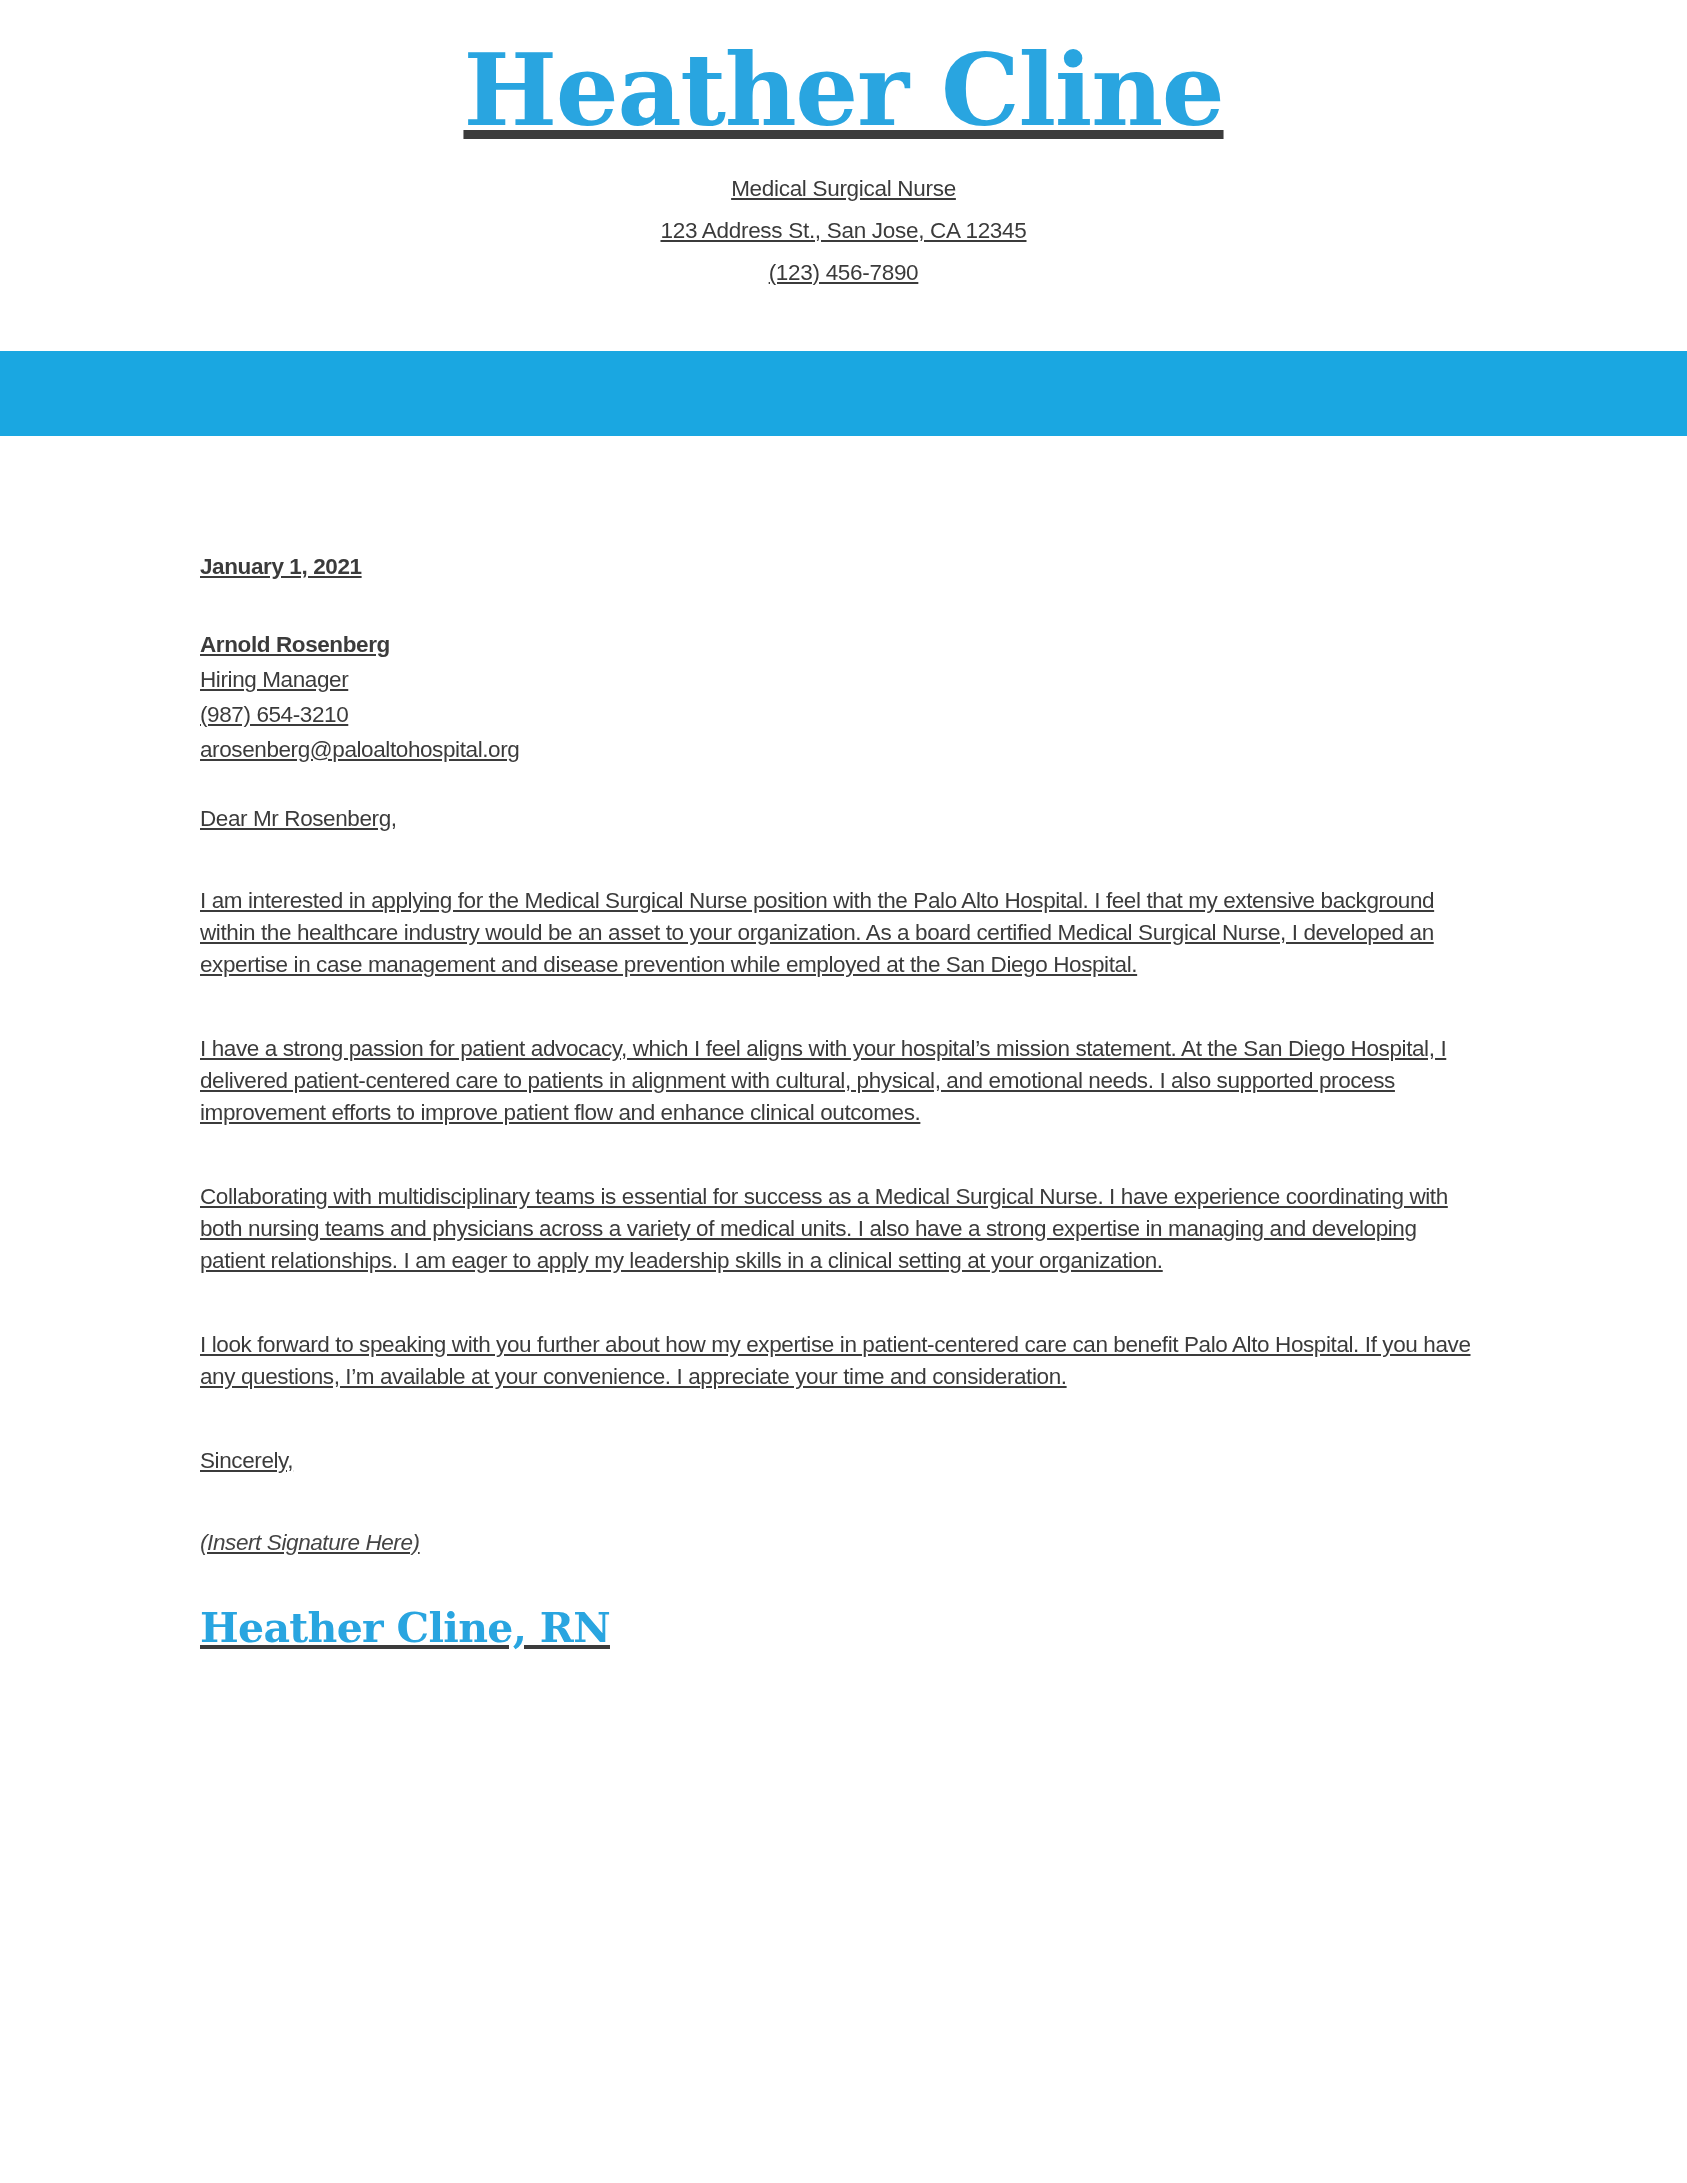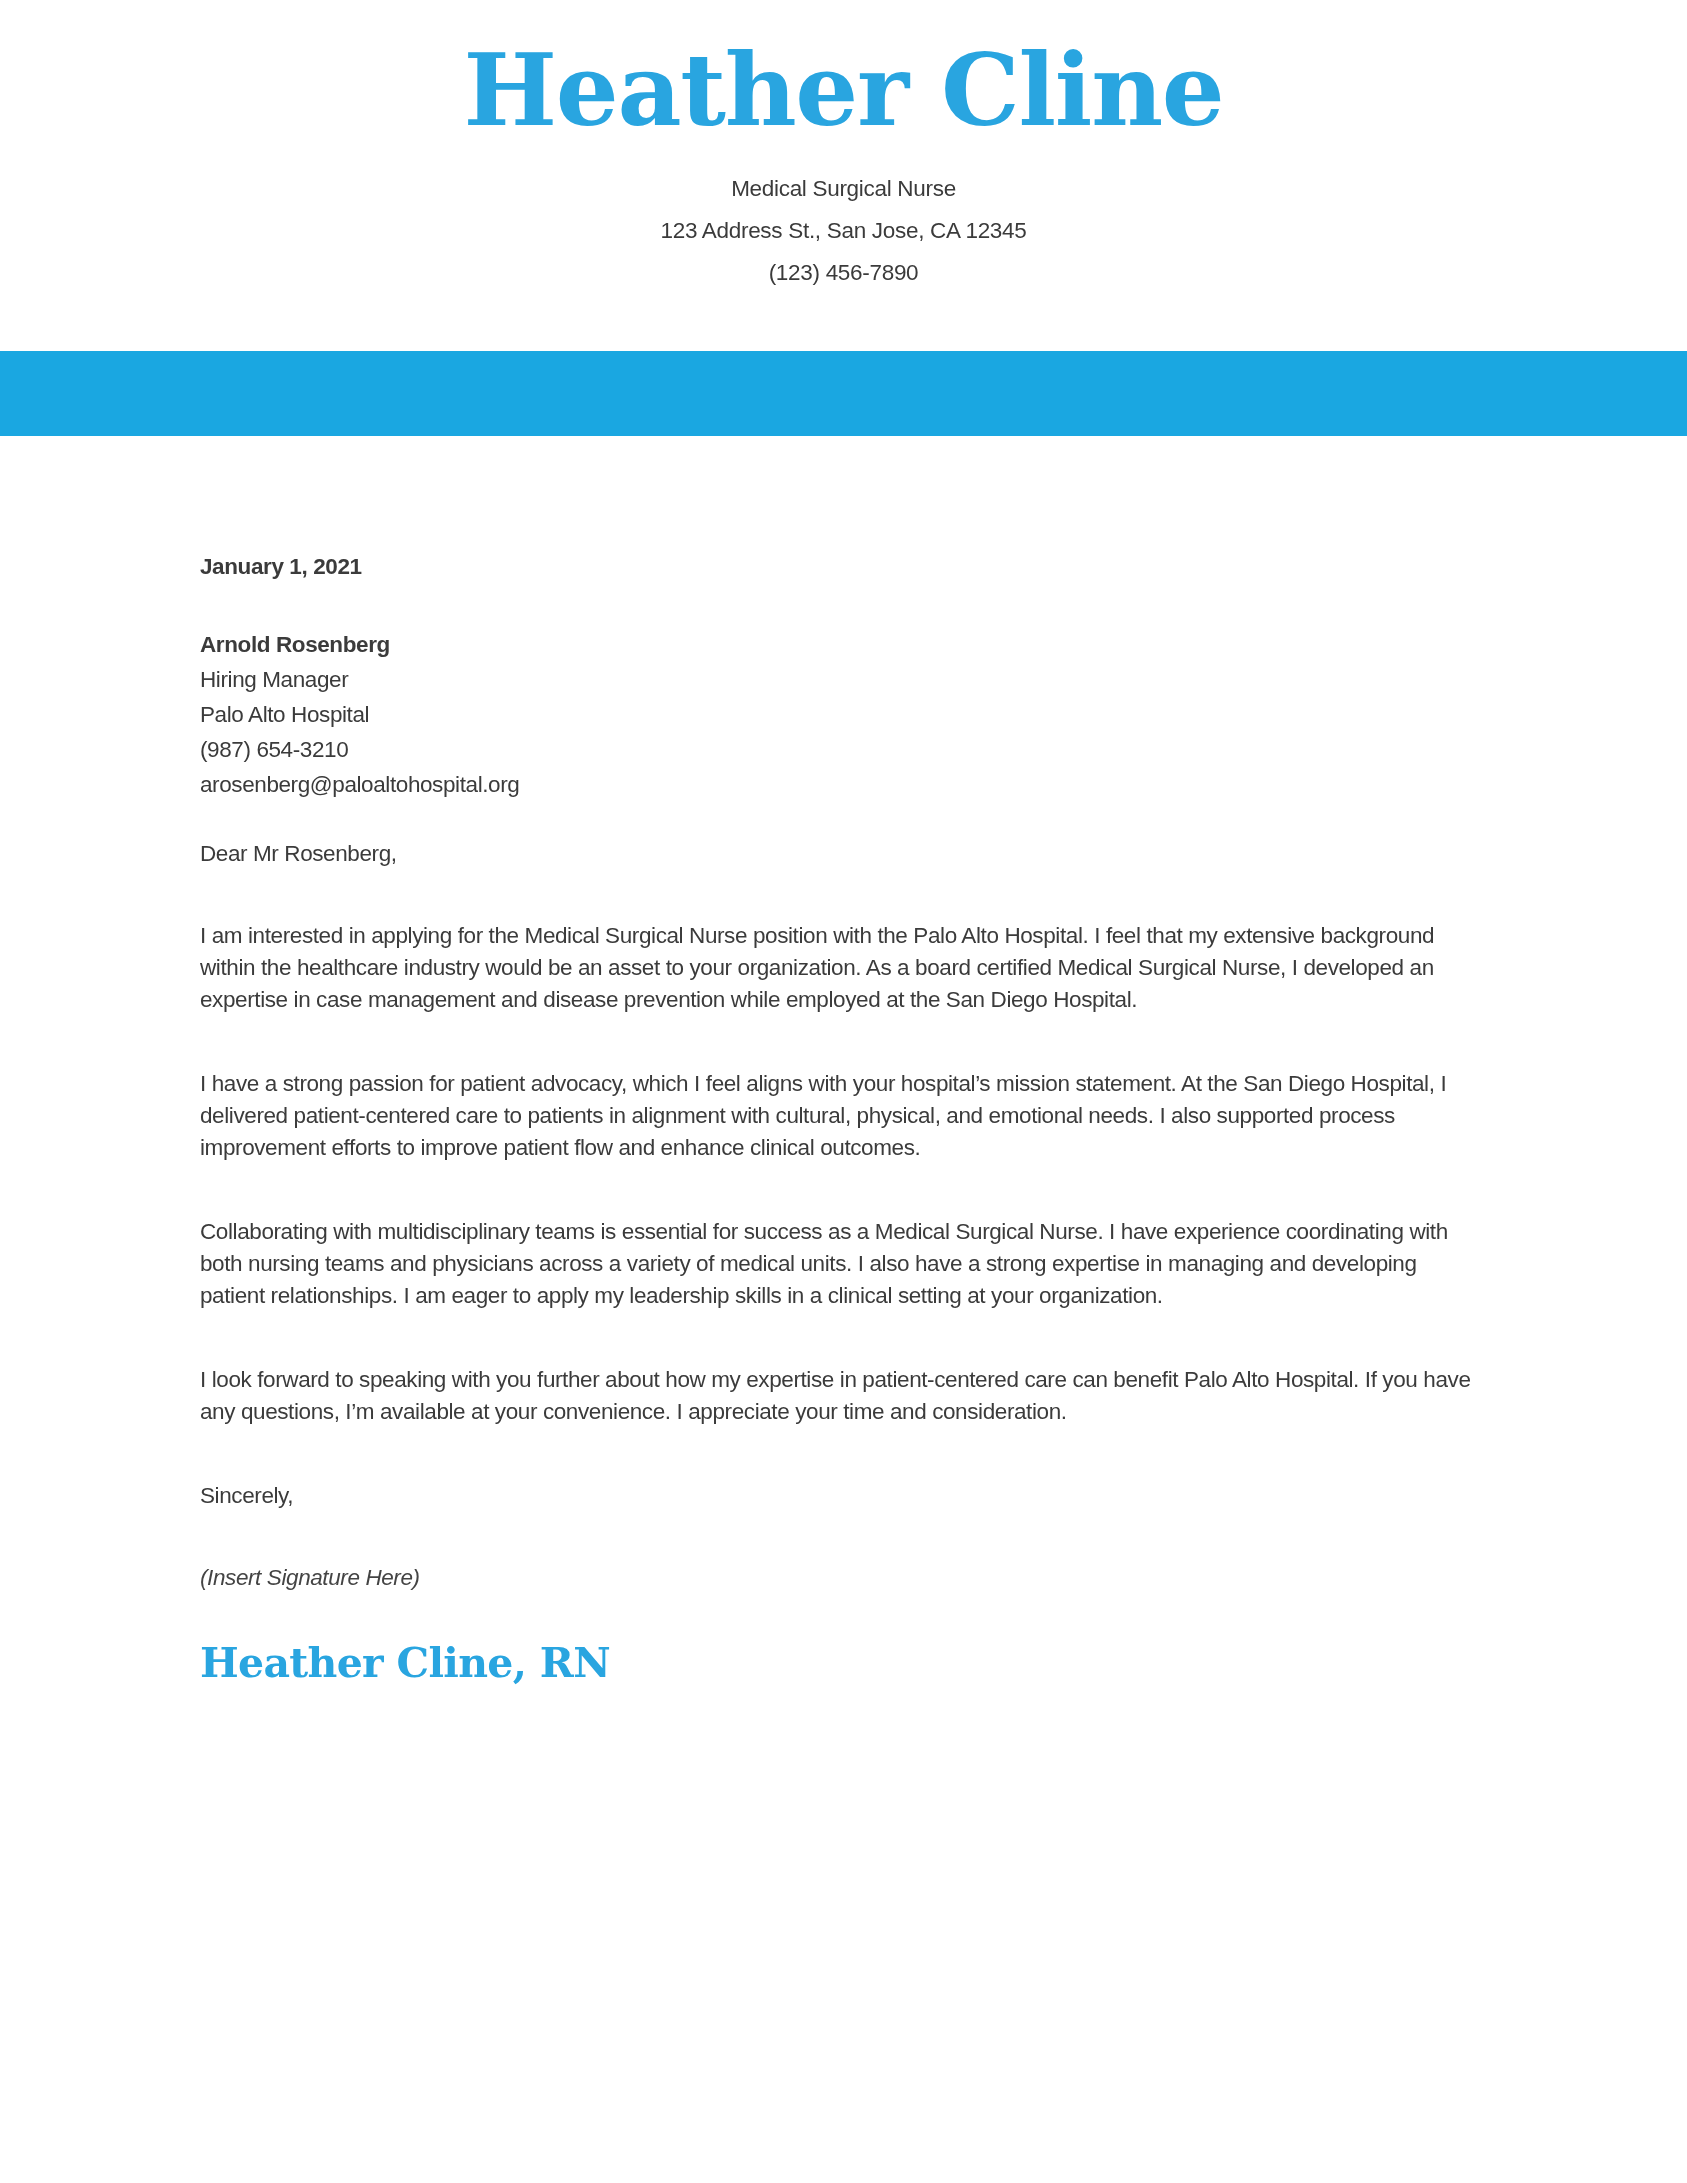--- a/index.html
+++ b/index.html
@@ -9,20 +9,21 @@
     height: 2183px;
     font-family: "Liberation Sans", sans-serif;
     color: #3b3b3b;
     position: relative;
     overflow: hidden;
   }
   .page {
     width: 1687px;
     height: 2183px;
     background: #ffffff;
+    text-decoration: underline;
   }
 
   
   .header {
     padding-top: 26.5px;
     text-align: center;
   }
   .candidate-name {
     font-family: "DejaVu Serif", "Liberation Serif", serif;
     font-weight: bold;
@@ -104,21 +105,20 @@
 
   <div class="accent-bar"></div>
 
   <div class="letter">
 
     <div class="letter-date">January 1, 2021</div>
 
     <div class="recipient-block">
       <div class="recipient-name">Arnold Rosenberg</div>
       <div>Hiring Manager</div>
-      <div>Palo Alto Hospital</div>
       <div>(987) 654-3210</div>
       <div>arosenberg@paloaltohospital.org</div>
     </div>
 
     <div class="salutation">Dear Mr Rosenberg,</div>
 
     <div class="paragraph">I am interested in applying for the Medical Surgical Nurse position with the Palo Alto Hospital. I feel that my extensive background within the healthcare industry would be an asset to your organization. As a board certified Medical Surgical Nurse, I developed an expertise in case management and disease prevention while employed at the San Diego Hospital.</div>
 
     <div class="paragraph">I have a strong passion for patient advocacy, which I feel aligns with your hospital’s mission statement. At the San Diego Hospital, I delivered patient-centered care to patients in alignment with cultural, physical, and emotional needs. I also supported process improvement efforts to improve patient flow and enhance clinical outcomes.</div>
 

